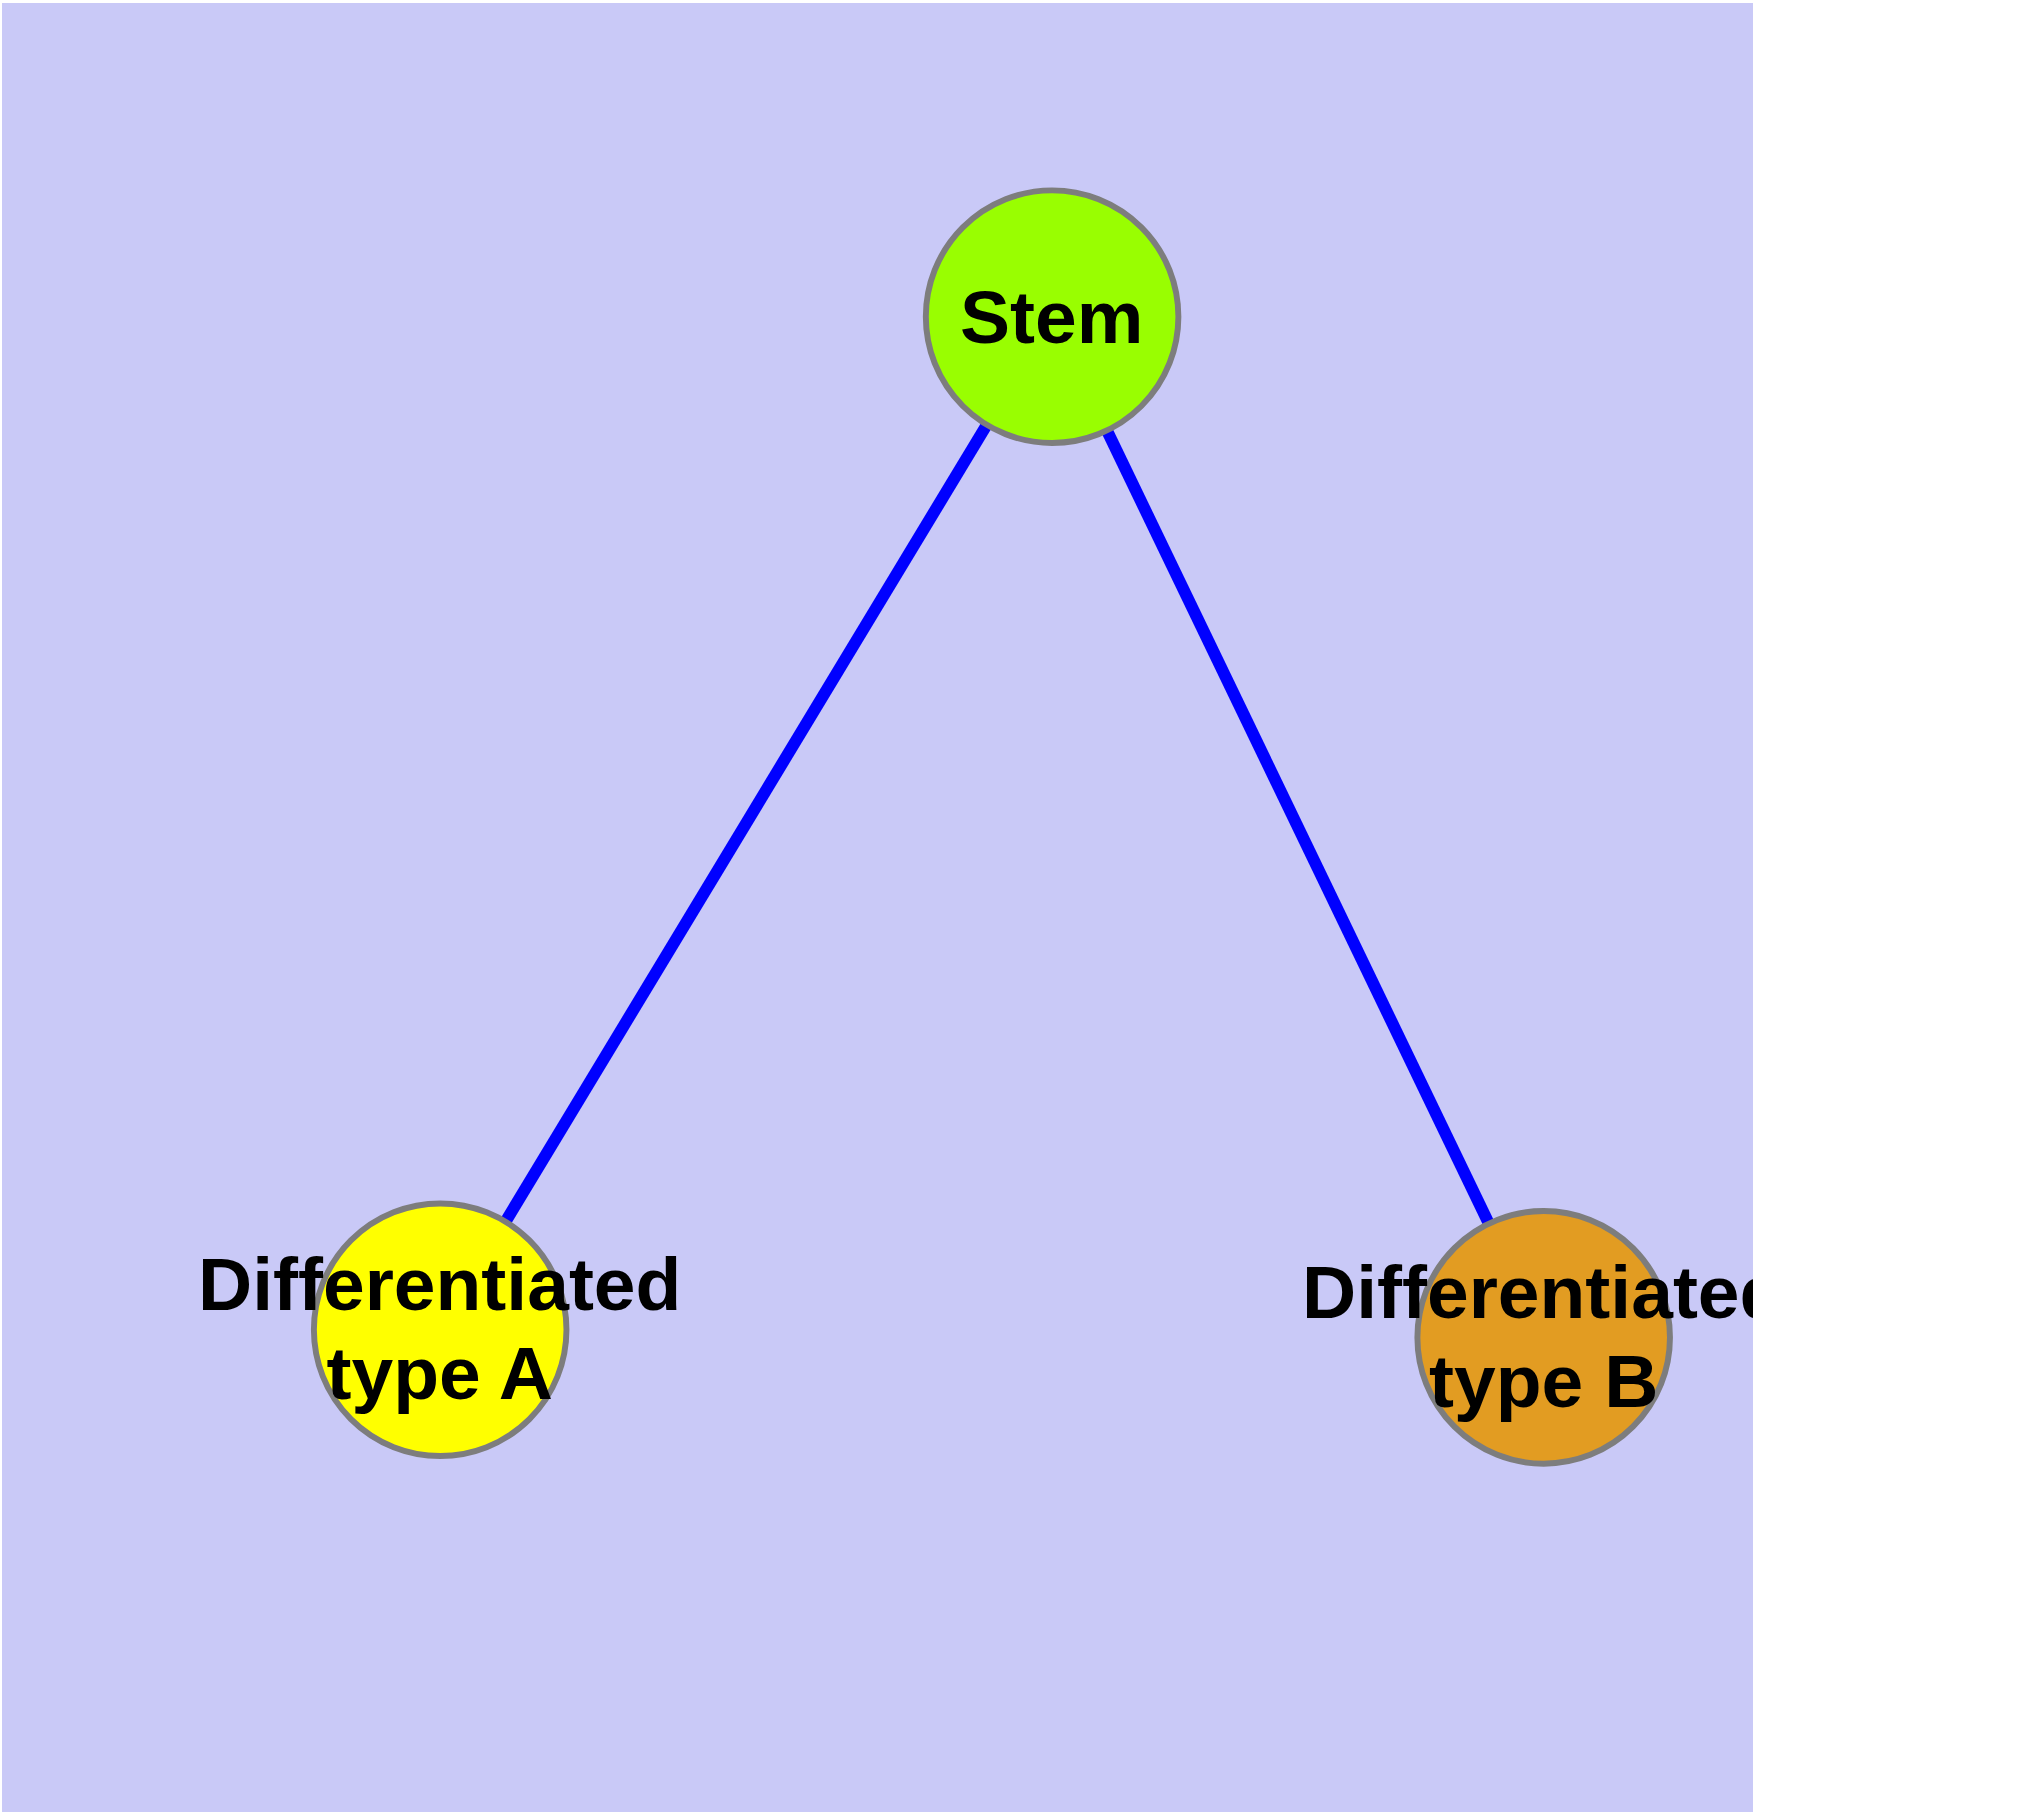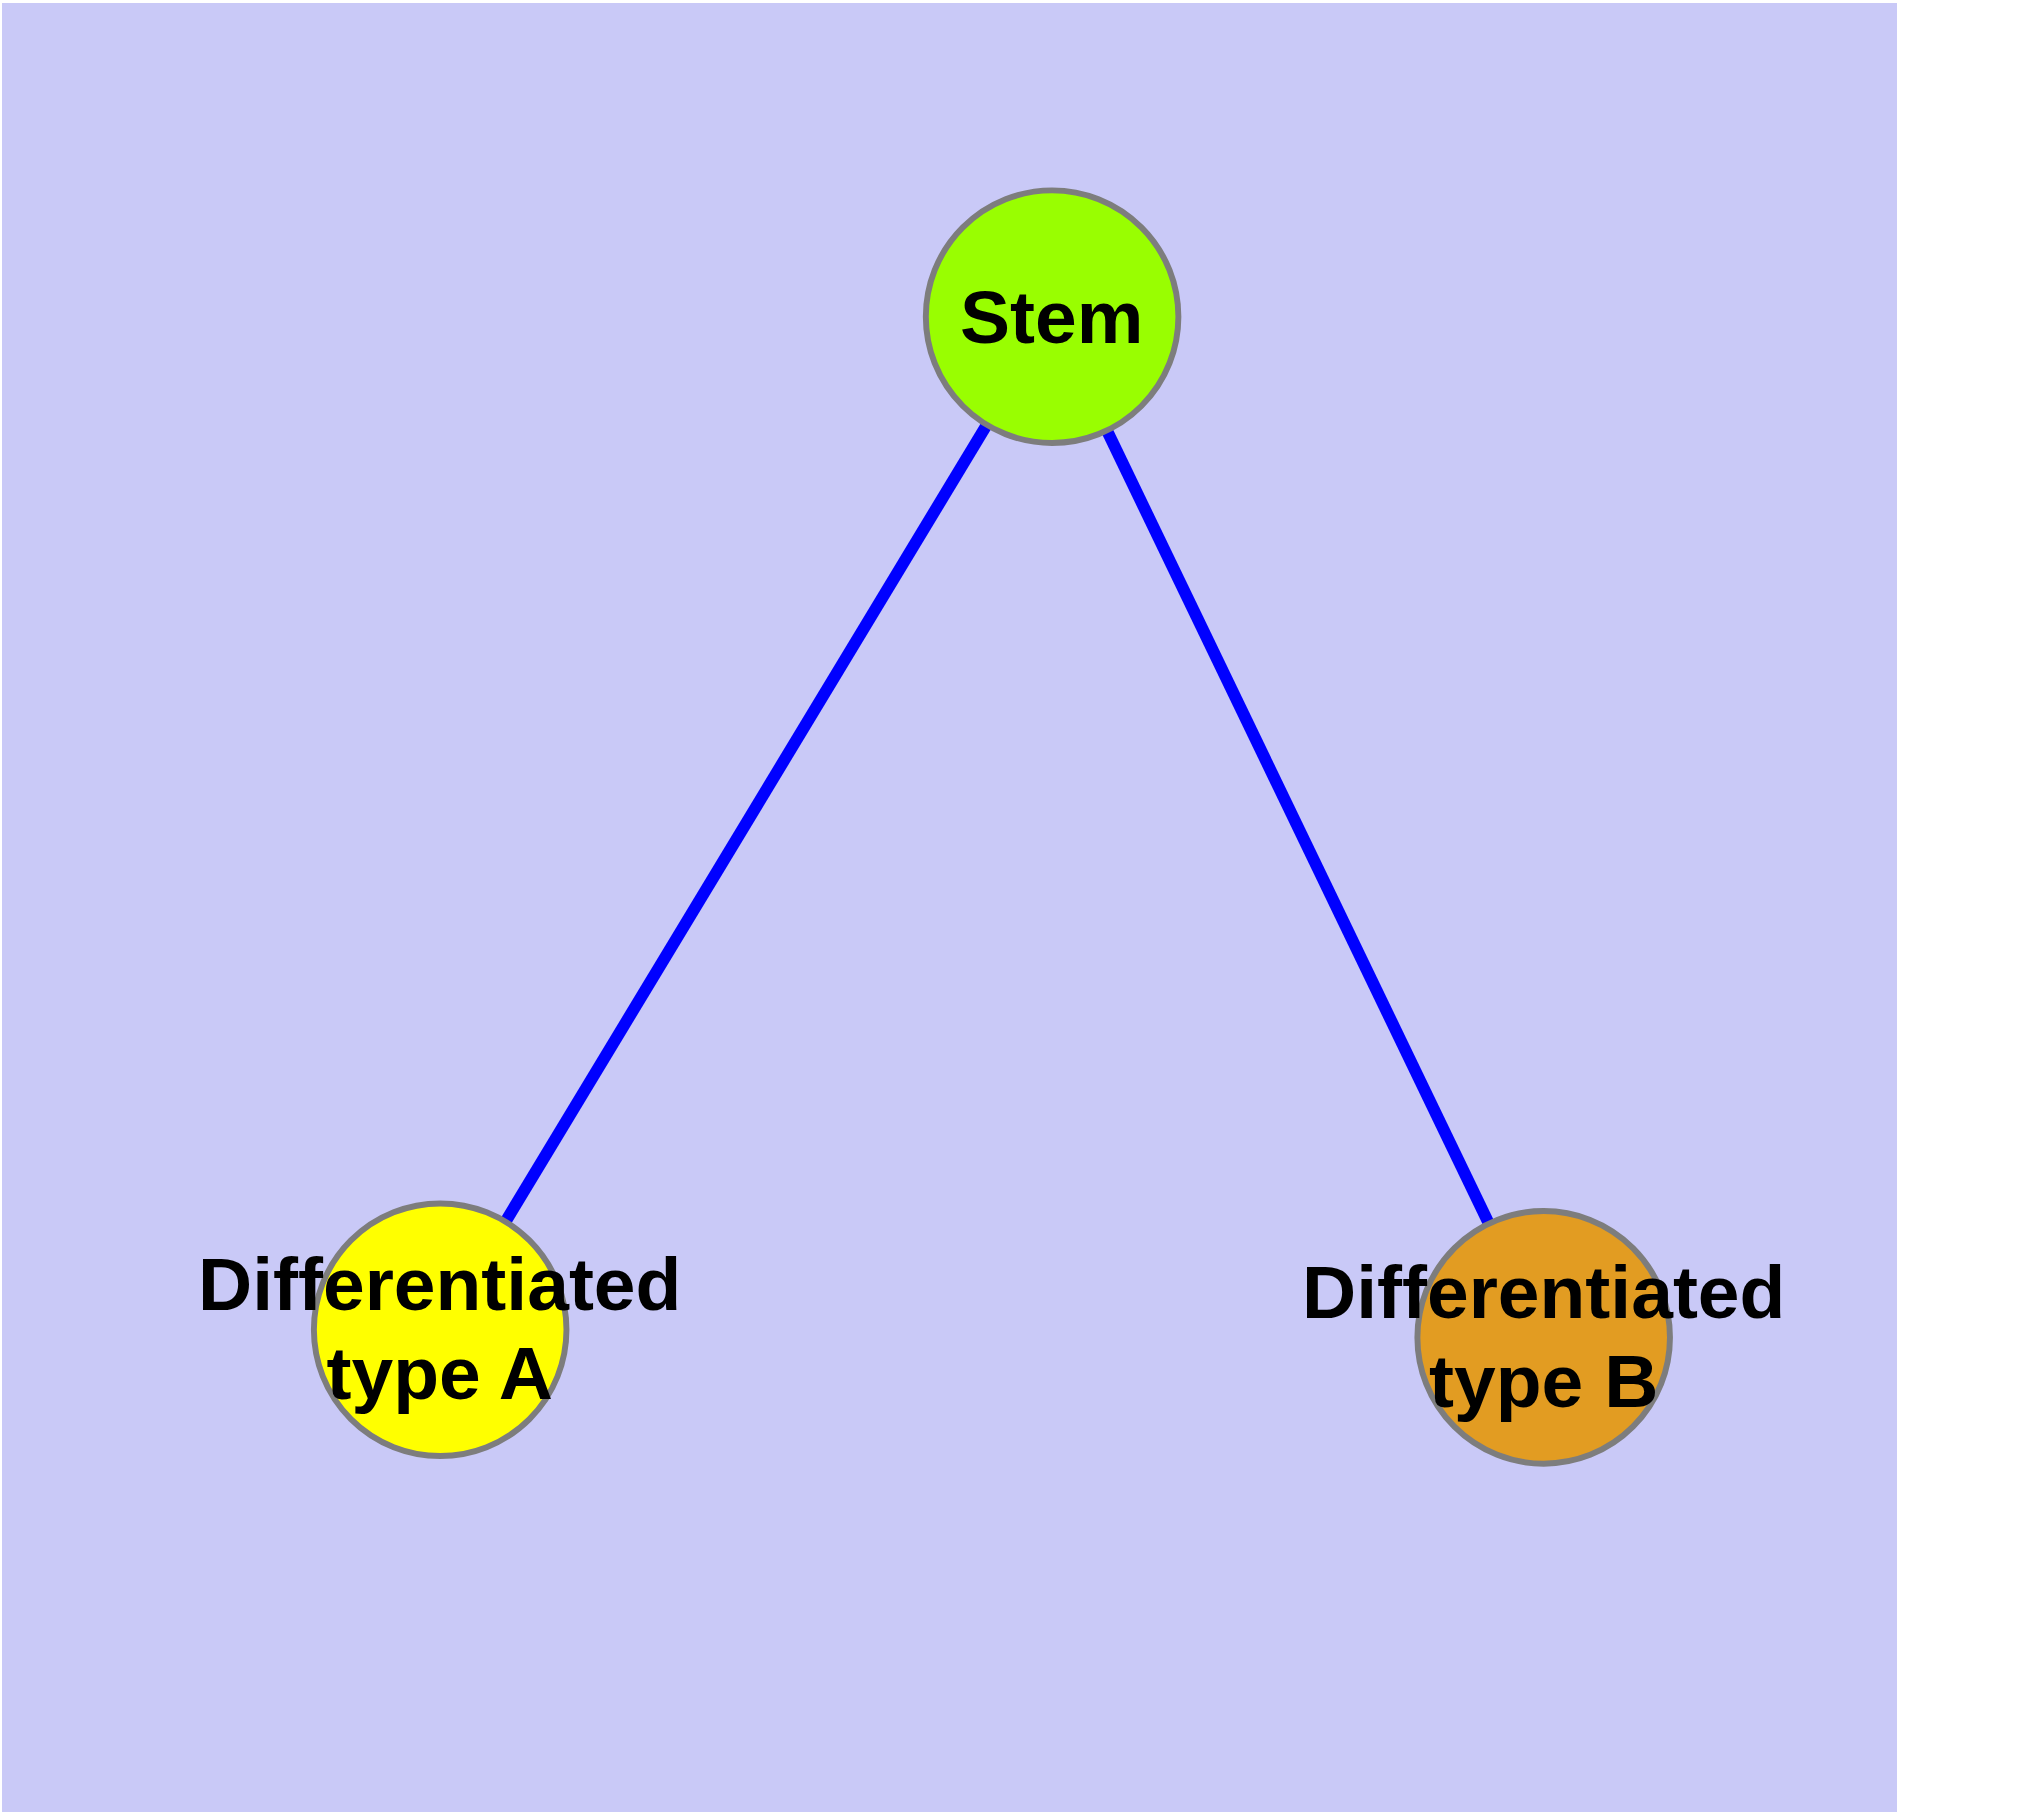--- a/index.html
+++ b/index.html
@@ -3,21 +3,21 @@
 <meta charset="utf-8">
 <style>
   html, body {
     margin: 0;
     padding: 0;
     background: #ffffff;
     font-family: "Liberation Sans", sans-serif;
   }
   .page {
     position: relative;
-    width: 1897px;
+    width: 1753px;
     height: 1812px;
     background: #ffffff;
     overflow: hidden;
     text-decoration: underline;
   }
   .canvas {
     position: absolute;
     top: 2.5px;
     left: 1.7px;
     width: 2018px;

